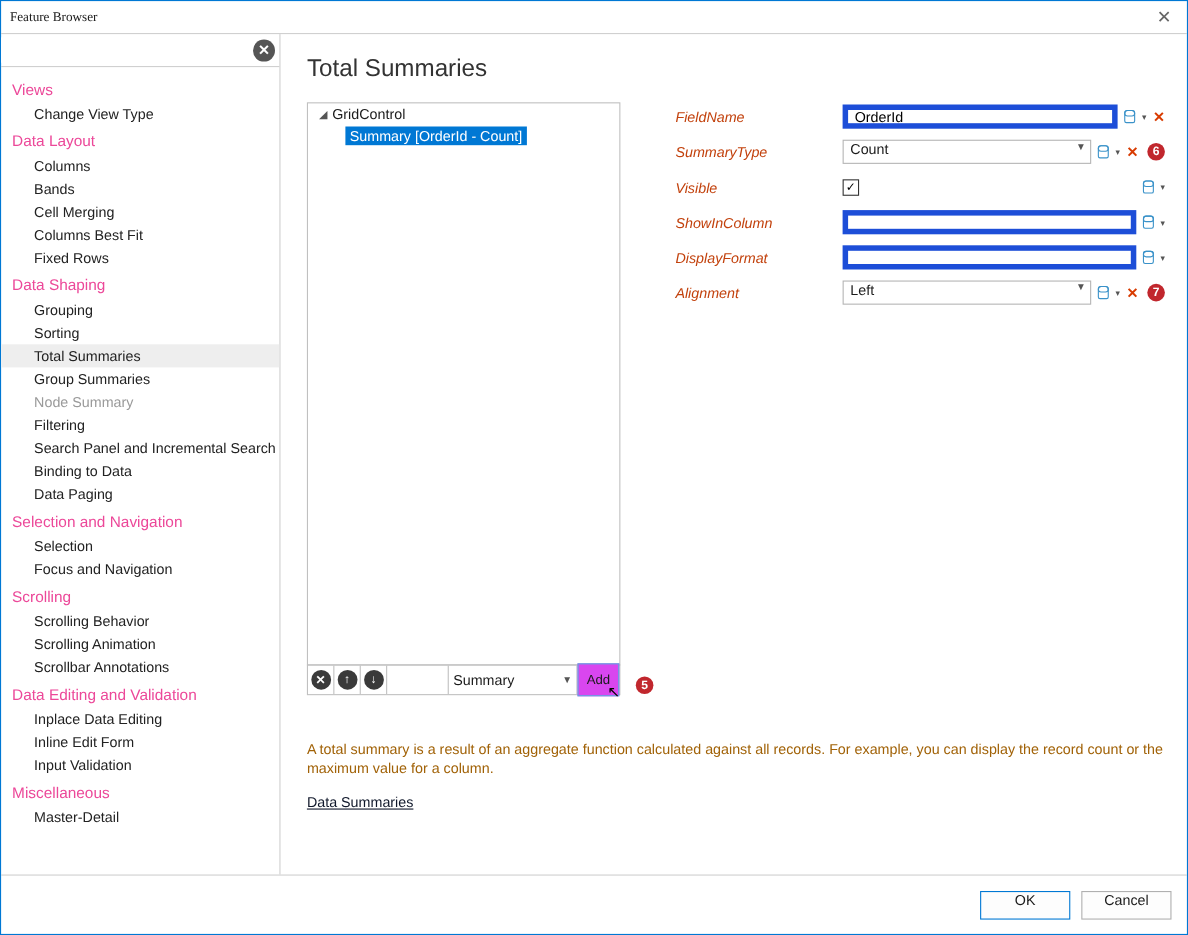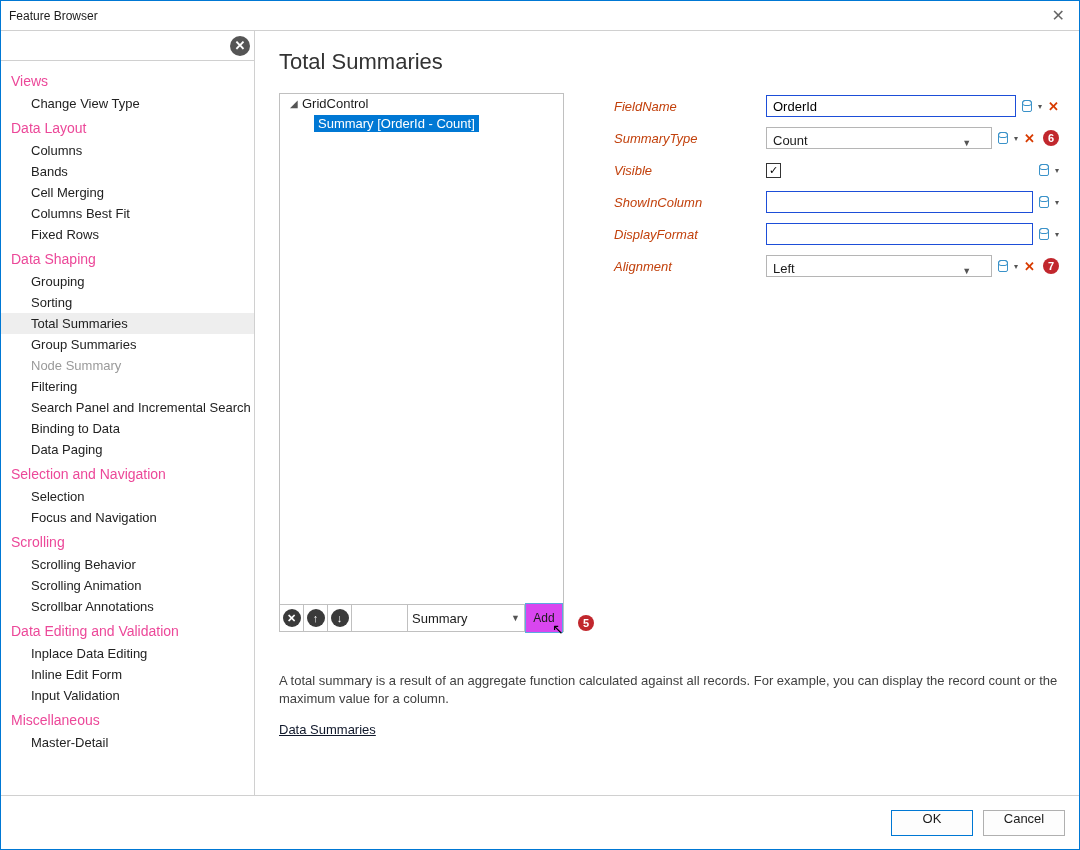--- a/index.html
+++ b/index.html
@@ -21,20 +21,21 @@
   background: #fff;
 }
 .titlebar {
   height: 30px;
   display: flex;
   align-items: center;
   justify-content: space-between;
   padding: 0 8px;
   border-bottom: 1px solid #d0d0d0;
   font-size: 12px;
+  font-family: Liberation Serif, serif;
 }
 .titlebar .close-x {
   font-size: 16px;
   color: #666;
   cursor: pointer;
   padding: 0 6px;
 }
 .body {
   flex: 1;
   display: flex;
@@ -196,34 +197,34 @@
   font-style: italic;
 }
 .prop-field {
   flex: 1;
   display: flex;
   align-items: center;
   gap: 6px;
 }
 .txt-input {
   flex: 1;
-  border: 1px solid #1d4ed8;
+  border: 5px solid #1d4ed8;
   height: 22px;
   padding: 0 6px;
   font-size: 13px;
   outline: none;
   min-width: 0;
 }
 .combo {
   flex: 1;
   border: 1px solid #b5b5b5;
   height: 22px;
-  padding: 0 20px 0 6px;
-  font-size: 13px;
-  display: flex; align-items: flex-end; justify-content: space-between;
+  padding: 0 4px 0 6px;
+  font-size: 13px;
+  display: flex; align-items: flex-start; justify-content: space-between;
   min-width: 0;
   background: #fff;
 }
 .combo .dd { font-size: 9px; color: #555; }
 .chk {
   width: 15px; height: 15px;
   border: 1px solid #333;
   display: flex; align-items: center; justify-content: center;
   font-size: 11px; color: #000;
 }
@@ -243,21 +244,21 @@
 .badge {
   width: 16px; height: 16px; border-radius: 50%;
   background: #c1272d; color: #fff;
   display: flex; align-items: center; justify-content: center;
   font-size: 11px; font-weight: bold;
   margin-left: 2px;
 }
 .desc {
   margin-top: 40px;
   font-size: 13px;
-  color: #404040;
+  color: #a16207;
   line-height: 1.4;
 }
 .link {
   color: #0f172a;
   text-decoration: underline;
   margin-top: 14px;
   display: inline-block;
   font-size: 13px;
   cursor: pointer;
 }

